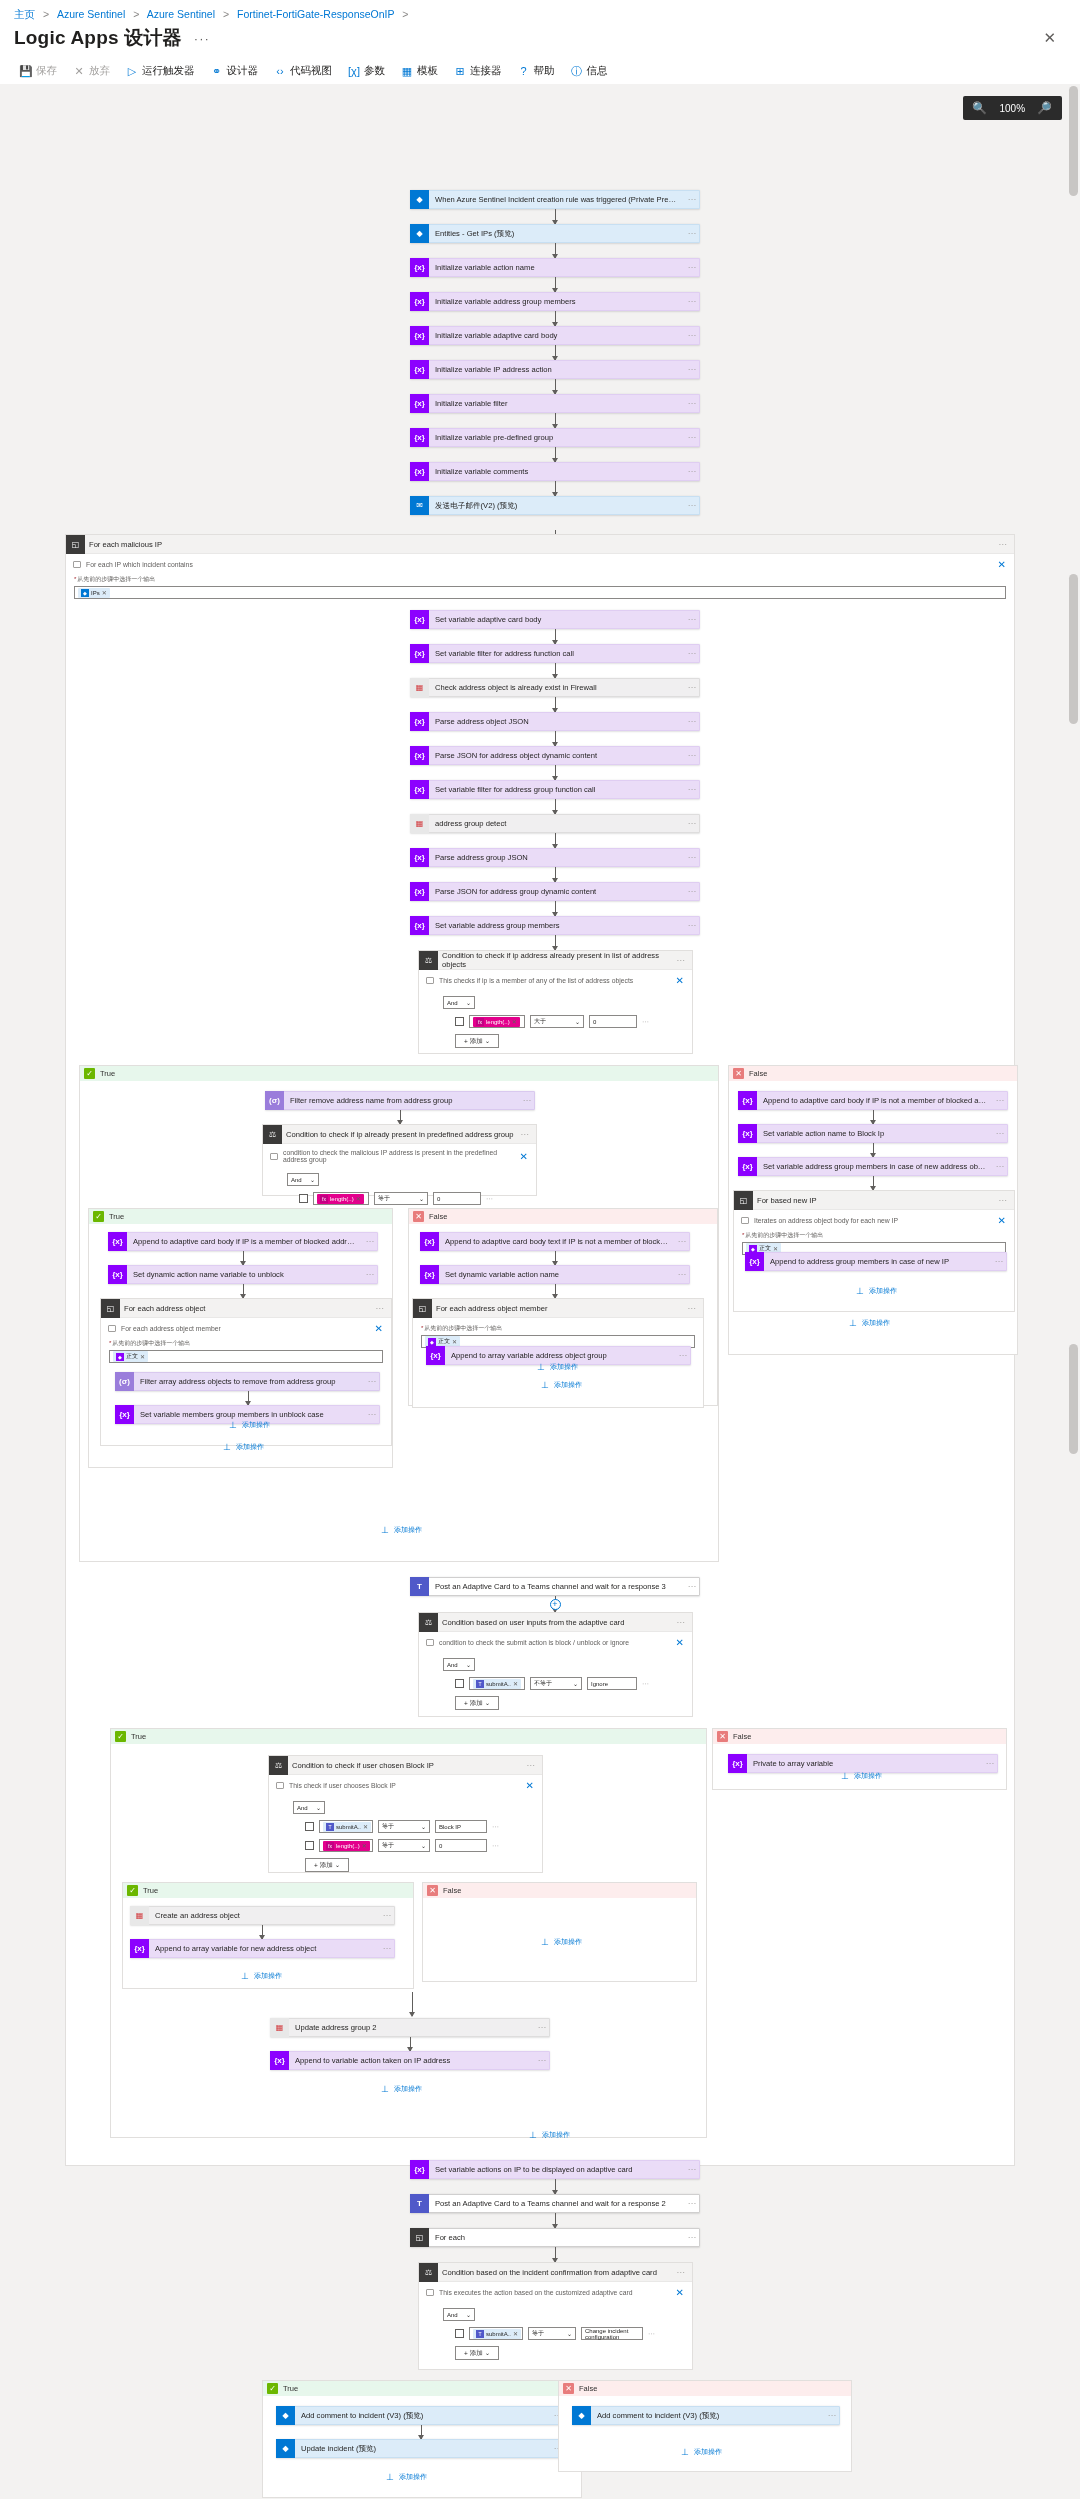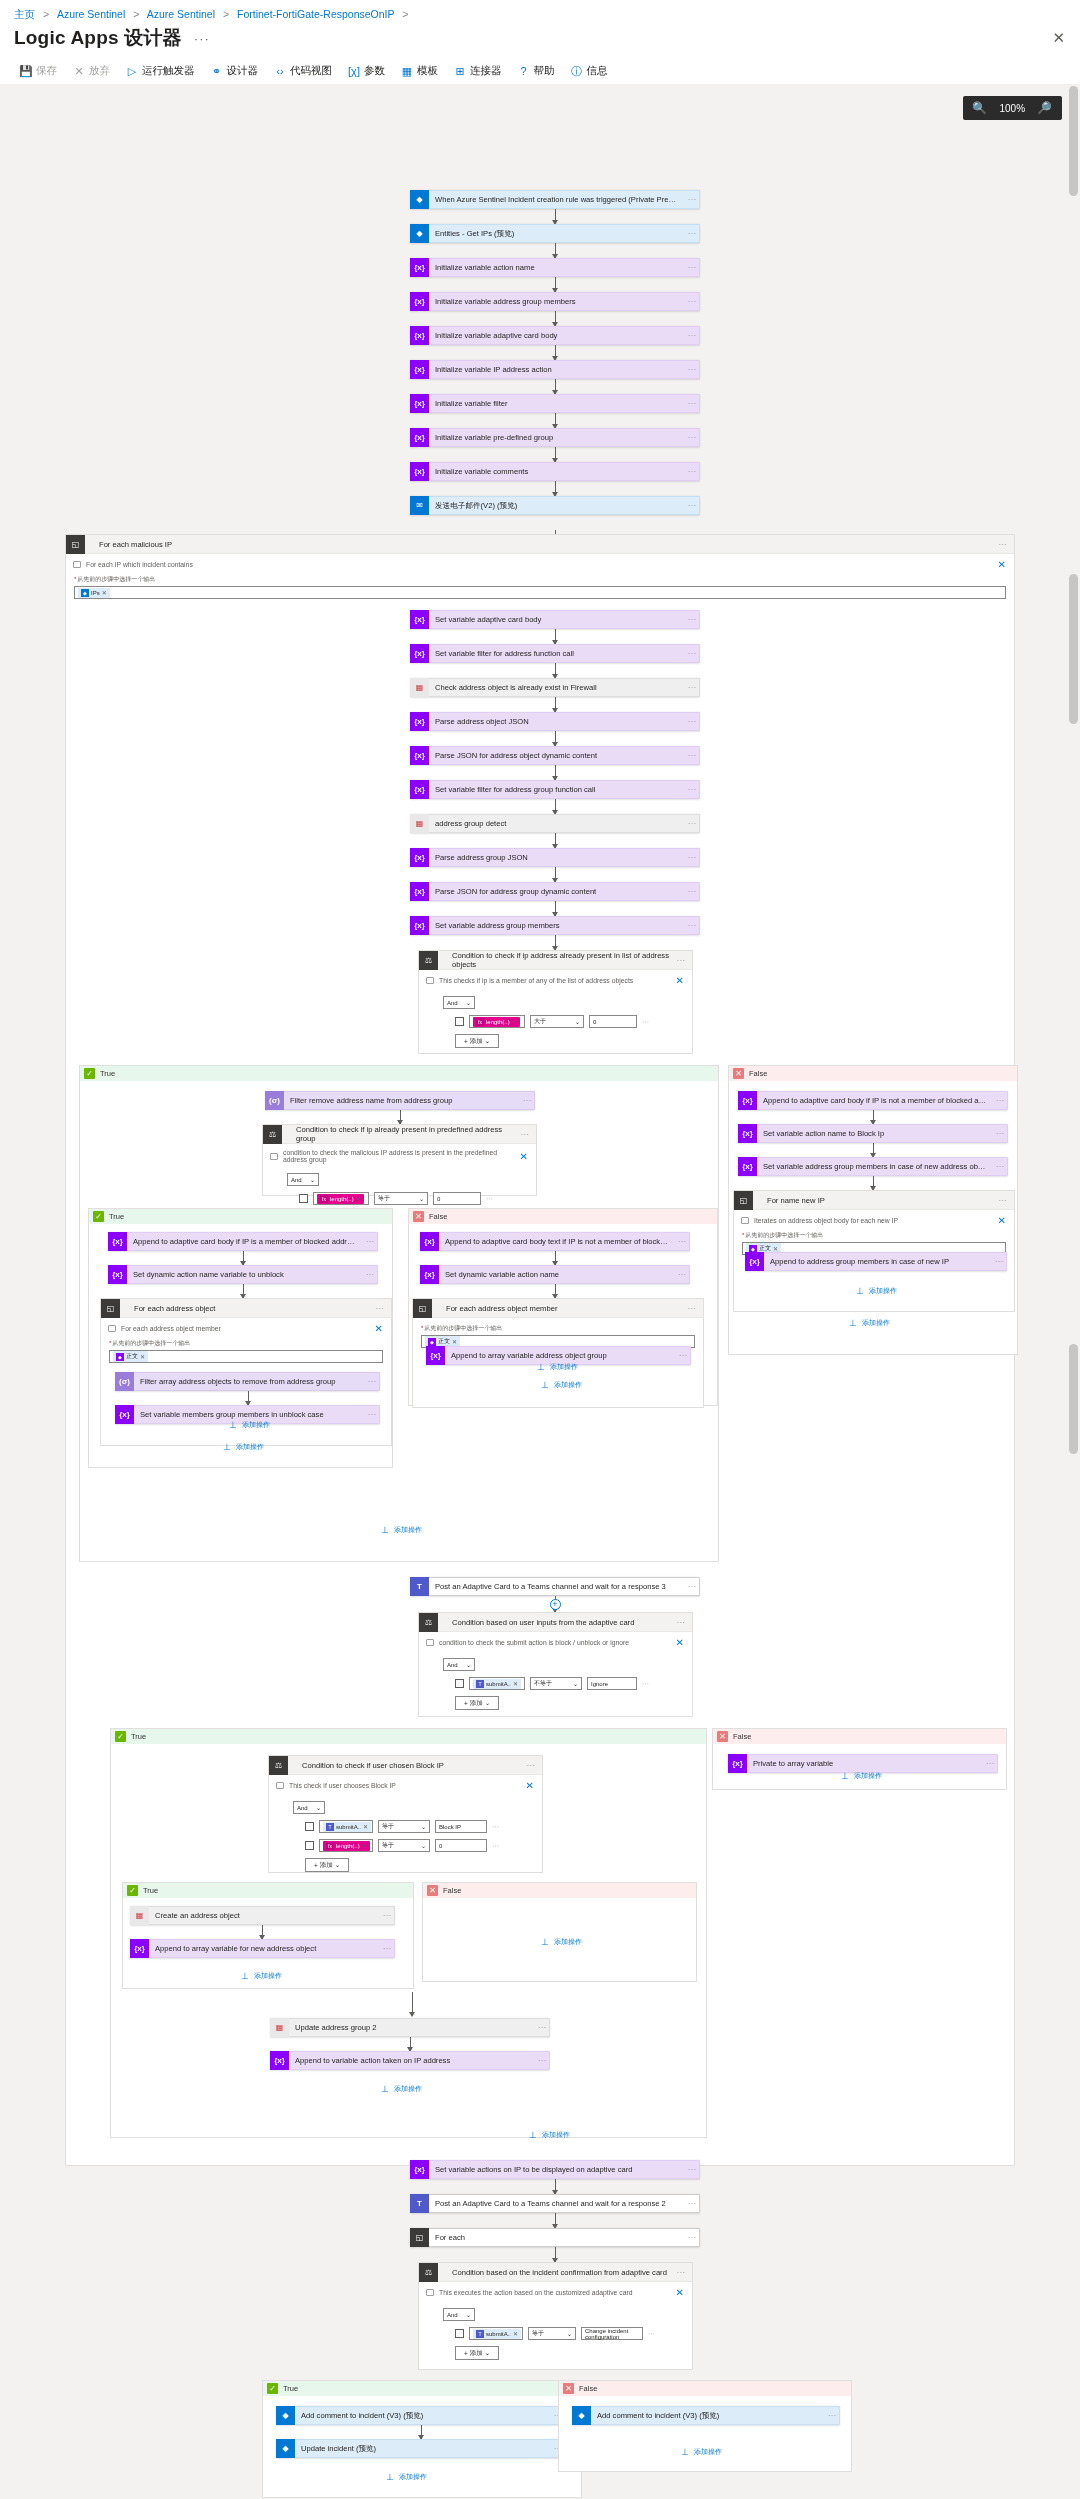--- a/index.html
+++ b/index.html
@@ -9,21 +9,21 @@
     background:#ffffff;
     font-family:"Liberation Sans","DejaVu Sans",sans-serif;
     font-size:11px; color:#323130;
     overflow:hidden;
     position:relative;
   }
   
   .breadcrumb { padding:8px 14px 0 14px; font-size:10.5px; color:#0078d4; }
   .breadcrumb span.sep { color:#8a8886; margin:0 5px; }
   .breadcrumb span.crumb { cursor:pointer; }
-  .title-row { display:flex; align-items:center; padding:3px 15px 6px 14px; }
+  .title-row { display:flex; align-items:center; padding:3px 24px 6px 14px; }
   .page-title { font-size:19px; font-weight:bold; color:#201f1e; letter-spacing:.2px; }
   .title-ellipsis { margin-left:12px; color:#605e5c; font-size:13px; letter-spacing:1px; }
   .close-x { margin-left:auto; color:#605e5c; font-size:15px; cursor:pointer; }
   .cmdbar { display:flex; align-items:center; gap:0px; padding:3px 12px 5px 12px;
             border-bottom:1px solid #edebe9; }
   .cmd { display:flex; align-items:center; gap:4px; padding:4px 8px; cursor:pointer;
          font-size:10.5px; color:#201f1e; white-space:nowrap; }
   .cmd .gi { width:12px; height:12px; display:inline-flex; align-items:center; justify-content:center;
              font-size:11px; line-height:1; color:#605e5c; }
   .cmd.disabled { color:#a19f9d; }
@@ -73,21 +73,21 @@
   .plusbtn { position:absolute; width:11px; height:11px; border-radius:50%;
              border:1px solid #0078d4; color:#0078d4; background:#fff; font-size:9px;
              line-height:9px; text-align:center; cursor:pointer; }
 
   
   .scope { position:absolute; background:#fff; border:1px solid #e1dfdd; }
   .scope-hdr { display:flex; align-items:center; height:19px; background:#f3f2f1;
                border-bottom:1px solid #e9e8e7; }
   .scope-hdr .sico { width:19px; height:19px; flex:0 0 19px; background:#3b3a39; color:#fff;
                      display:flex; align-items:center; justify-content:center; font-size:8px; }
-  .scope-hdr .slbl { padding-left:14px; font-size:7.6px; color:#201f1e; }
+  .scope-hdr .slbl { padding-left:4px; font-size:7.6px; color:#201f1e; }
   .scope-hdr .dots { margin-left:auto; padding-right:7px; color:#a19f9d; font-size:8px;
                      letter-spacing:.6px; }
   .scope-desc { display:flex; align-items:center; gap:5px; padding:5px 8px 2px 7px;
                 font-size:6.8px; color:#605e5c; }
   .scope-desc .dico { width:8px; height:7px; border:1px solid #a19f9d; border-radius:1px; flex:0 0 8px; }
   .scope-desc .xclose { margin-left:auto; color:#0078d4; font-size:10px; cursor:pointer; font-weight:300; }
   .fieldlbl { font-size:6px; color:#605e5c; padding:3px 0 2px 8px; }
   .fieldlbl::before { content:"*"; color:#a4262c; margin-right:1px; }
   .tokenbox { margin:0 8px; border:1px solid #8a8886; background:#fff; height:13px;
               display:flex; align-items:center; padding:0 3px; }
@@ -574,21 +574,21 @@
       <div class="conn" style="left: 873px; top: 1059px; height: 14px;"></div>
       <div class="node purple" style="left: 738px; top: 1073px; width: 270px;">
         <div class="ico">{x}</div>
         <div class="lbl">Set variable address group members in case of new address object</div>
         <div class="dots">⋯</div>
       </div>
       <div class="conn" style="left: 873px; top: 1092px; height: 14px;"></div>
       <div class="scope" style="left: 733px; top: 1106px; width: 282px; height: 122px;">
         <div class="scope-hdr">
       <div class="sico">◱</div>
-      <div class="slbl">For name new IP</div>
+      <div class="slbl">For based new IP</div>
       <div class="dots">⋯</div>
         </div>
         <div class="scope-desc">
       <span class="dico"></span>
       <span>Iterates on address object body for each new IP</span>
       <span class="xclose">✕</span>
         </div>
         <div class="fieldlbl">从先前的步骤中选择一个输出</div>
       <div class="tokenbox">
         <span class="token">

